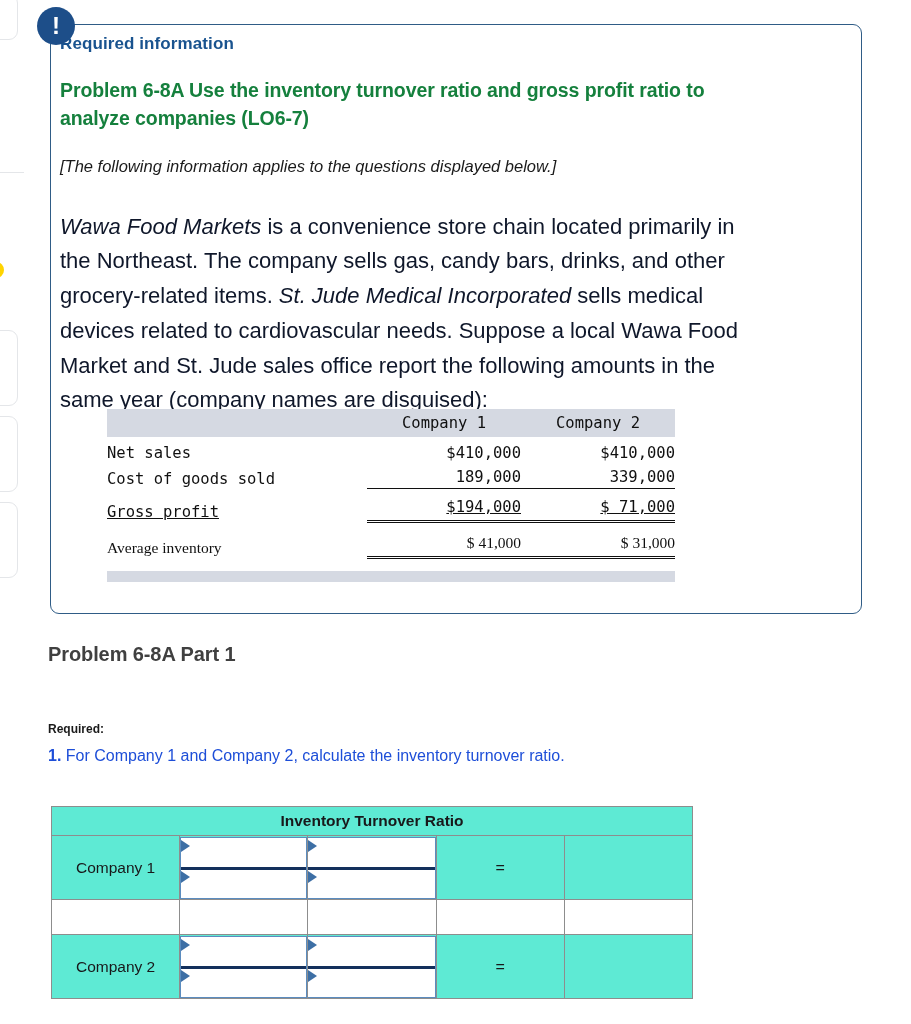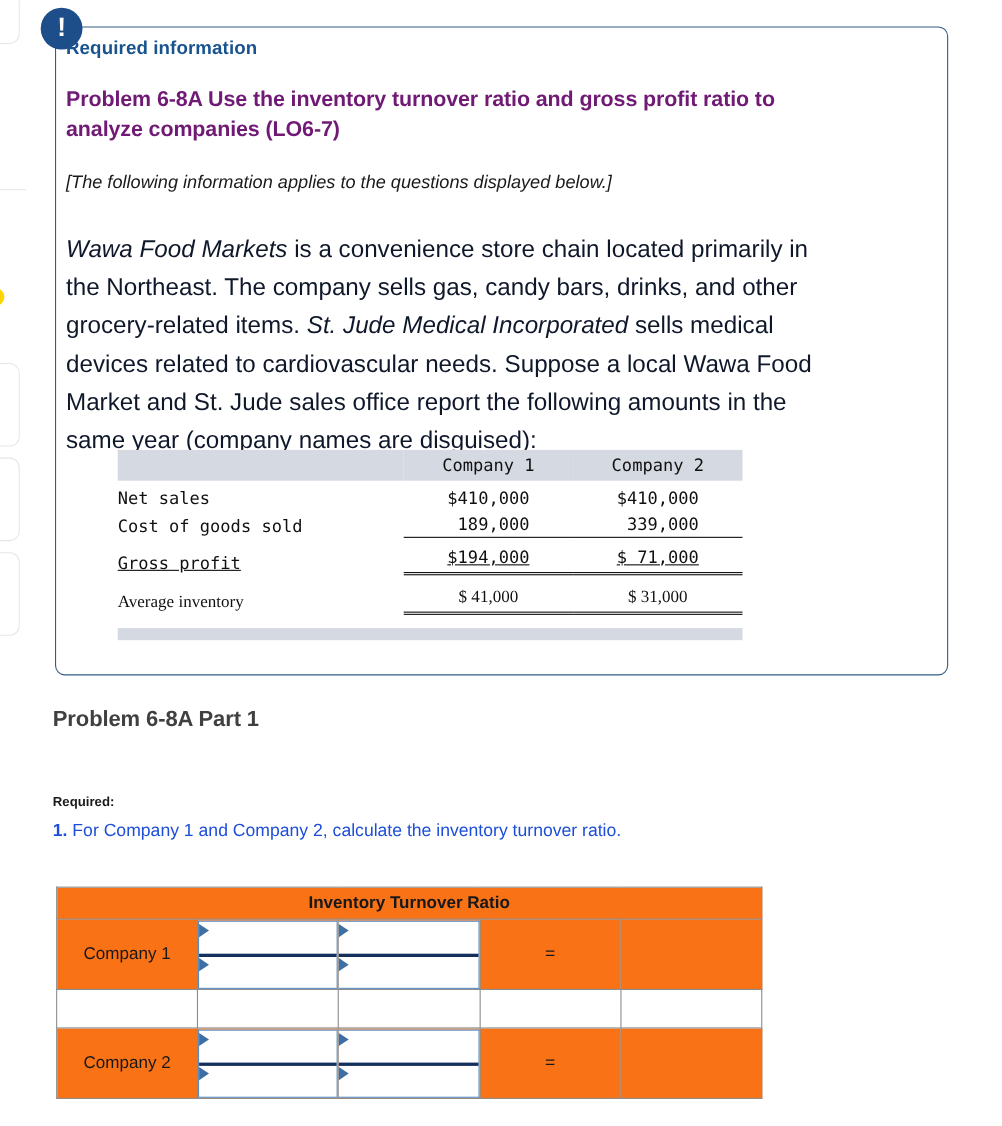--- a/index.html
+++ b/index.html
@@ -67,21 +67,21 @@
   .card-inner { position: absolute; left: 60px; top: 34px; right: 24px; }
 
   .req-info {
     color: #19538f;
     font-size: 17px;
     font-weight: bold;
     margin: 0 0 22px 0;
     letter-spacing: .1px;
   }
   .prob-title {
-    color: #701a75;
+    color: #15803d;
     font-size: 19.5px;
     font-weight: bold;
     line-height: 1.45;
     margin: 0 0 24px 0;
     max-width: 660px;
     letter-spacing: -.1px;
   }
   .applies {
     font-style: italic;
     font-size: 16.5px;
@@ -108,21 +108,21 @@
   }
   table.fin td { padding: 0; vertical-align: bottom; }
   table.fin thead td {
     background: #d5d9e2;
     text-align: center;
     padding: 5px 0 5px 0;
     height: 27px;
   }
   table.fin thead td.lbl { background: #d5d9e2; }
   td.lbl { text-align: left; padding-left: 22px; width: 260px; white-space: pre; }
-  td.num { text-align: center; width: 154px; white-space: pre; }
+  td.num { text-align: right; width: 154px; white-space: pre; }
   tr.r1 td { height: 25px; padding-top: 5px; }
   tr.r2 td { height: 26px; }
   tr.r2 td.num { border-bottom: 1.6px solid #101010; padding-bottom: 2px; }
   tr.r3 td { height: 33px; padding-top: 7px; text-decoration: underline; }
   tr.r3 td.num { border-bottom: 3.6px double #101010; padding-bottom: 4px; }
   tr.r4 td { height: 36px; padding-top: 10px; font-family: Liberation Serif, serif; }
   tr.r4 td.num { border-bottom: 3.6px double #101010; padding-bottom: 4px; }
   .fin-footer { height: 11px; background: #d5d9e2; margin-top: 12px; width: 568px; }
 
   
@@ -145,21 +145,21 @@
   .ans-wrap { position: absolute; left: 51px; top: 806px; width: 642px; }
   table.ans {
     border-collapse: collapse;
     width: 642px;
     table-layout: fixed;
     font-family: "Liberation Sans", sans-serif;
   }
   table.ans td {
     border: 1px solid #8d8d8d;
     padding: 0;
-    background: #f97316;
+    background: #5eead4;
   }
   td.ans-head {
     background: #7fabdf;
     color: #18181a;
     font-size: 15.5px;
     font-weight: bold;
     text-align: center;
     height: 29px;
     border: 1px solid #8d8d8d;
   }

